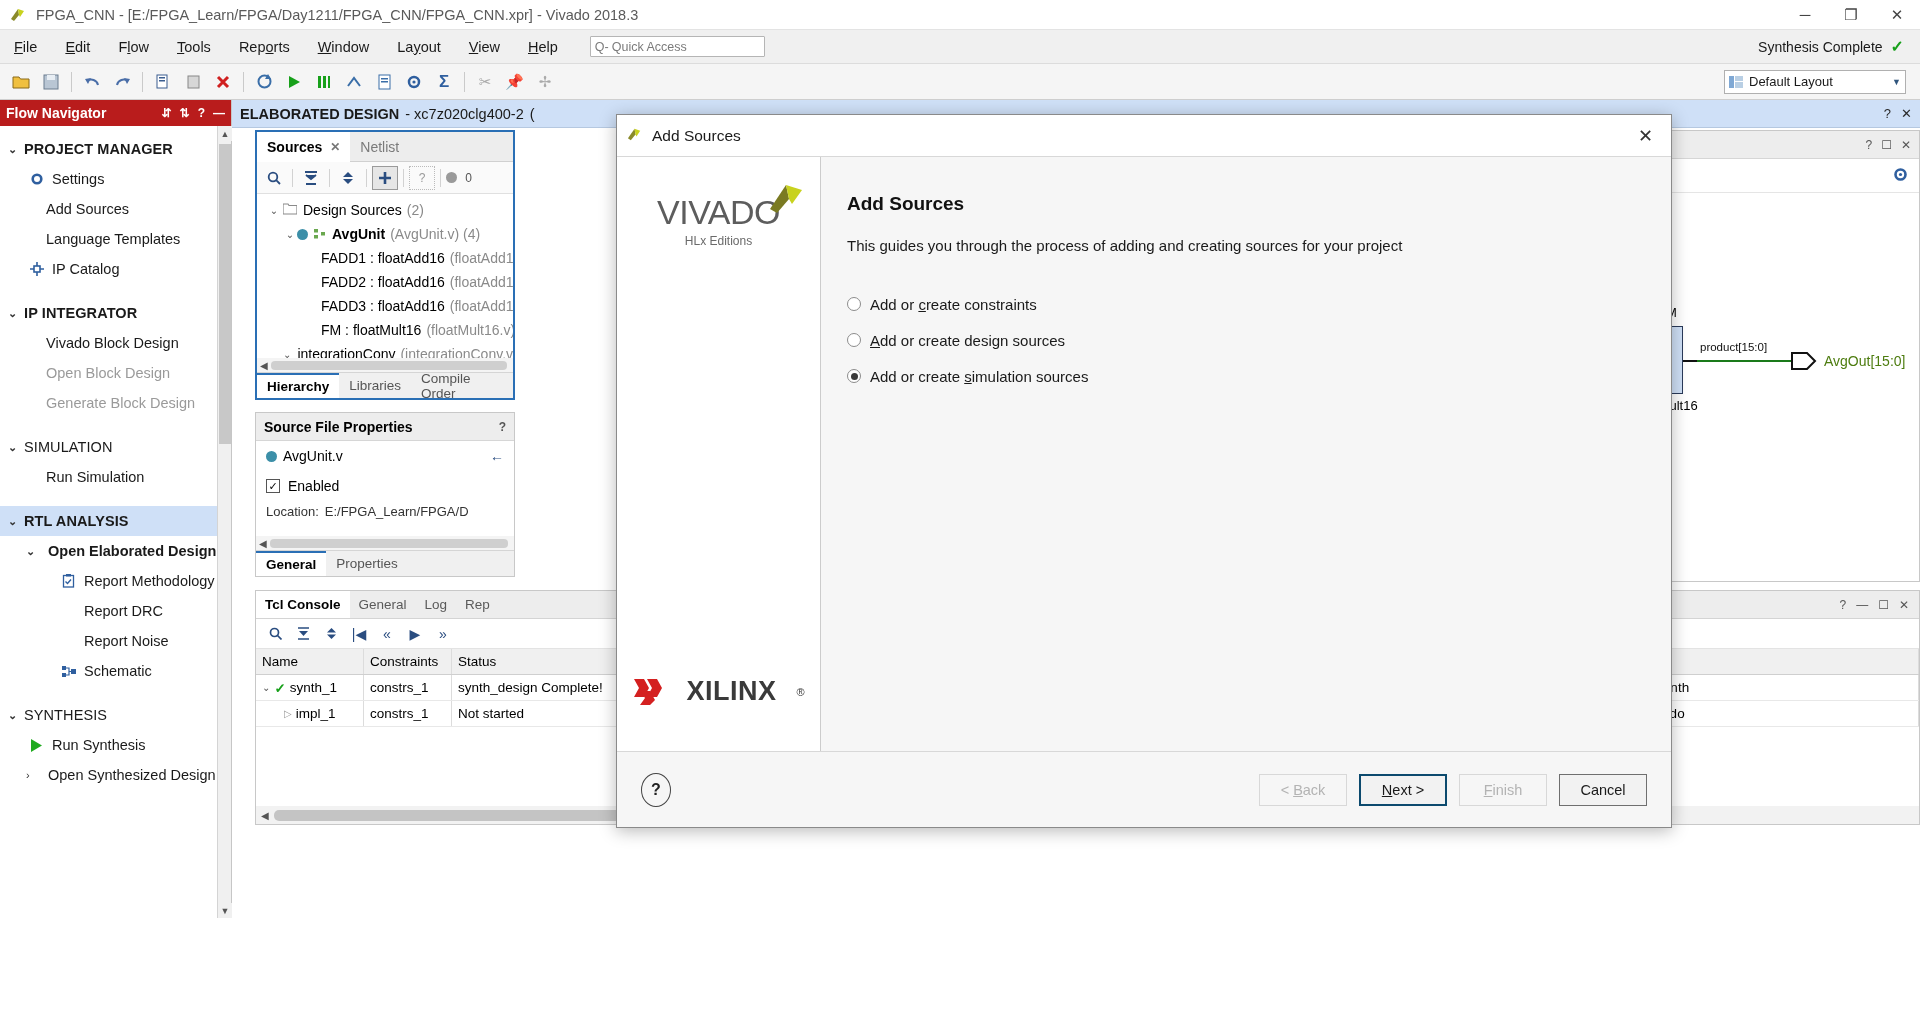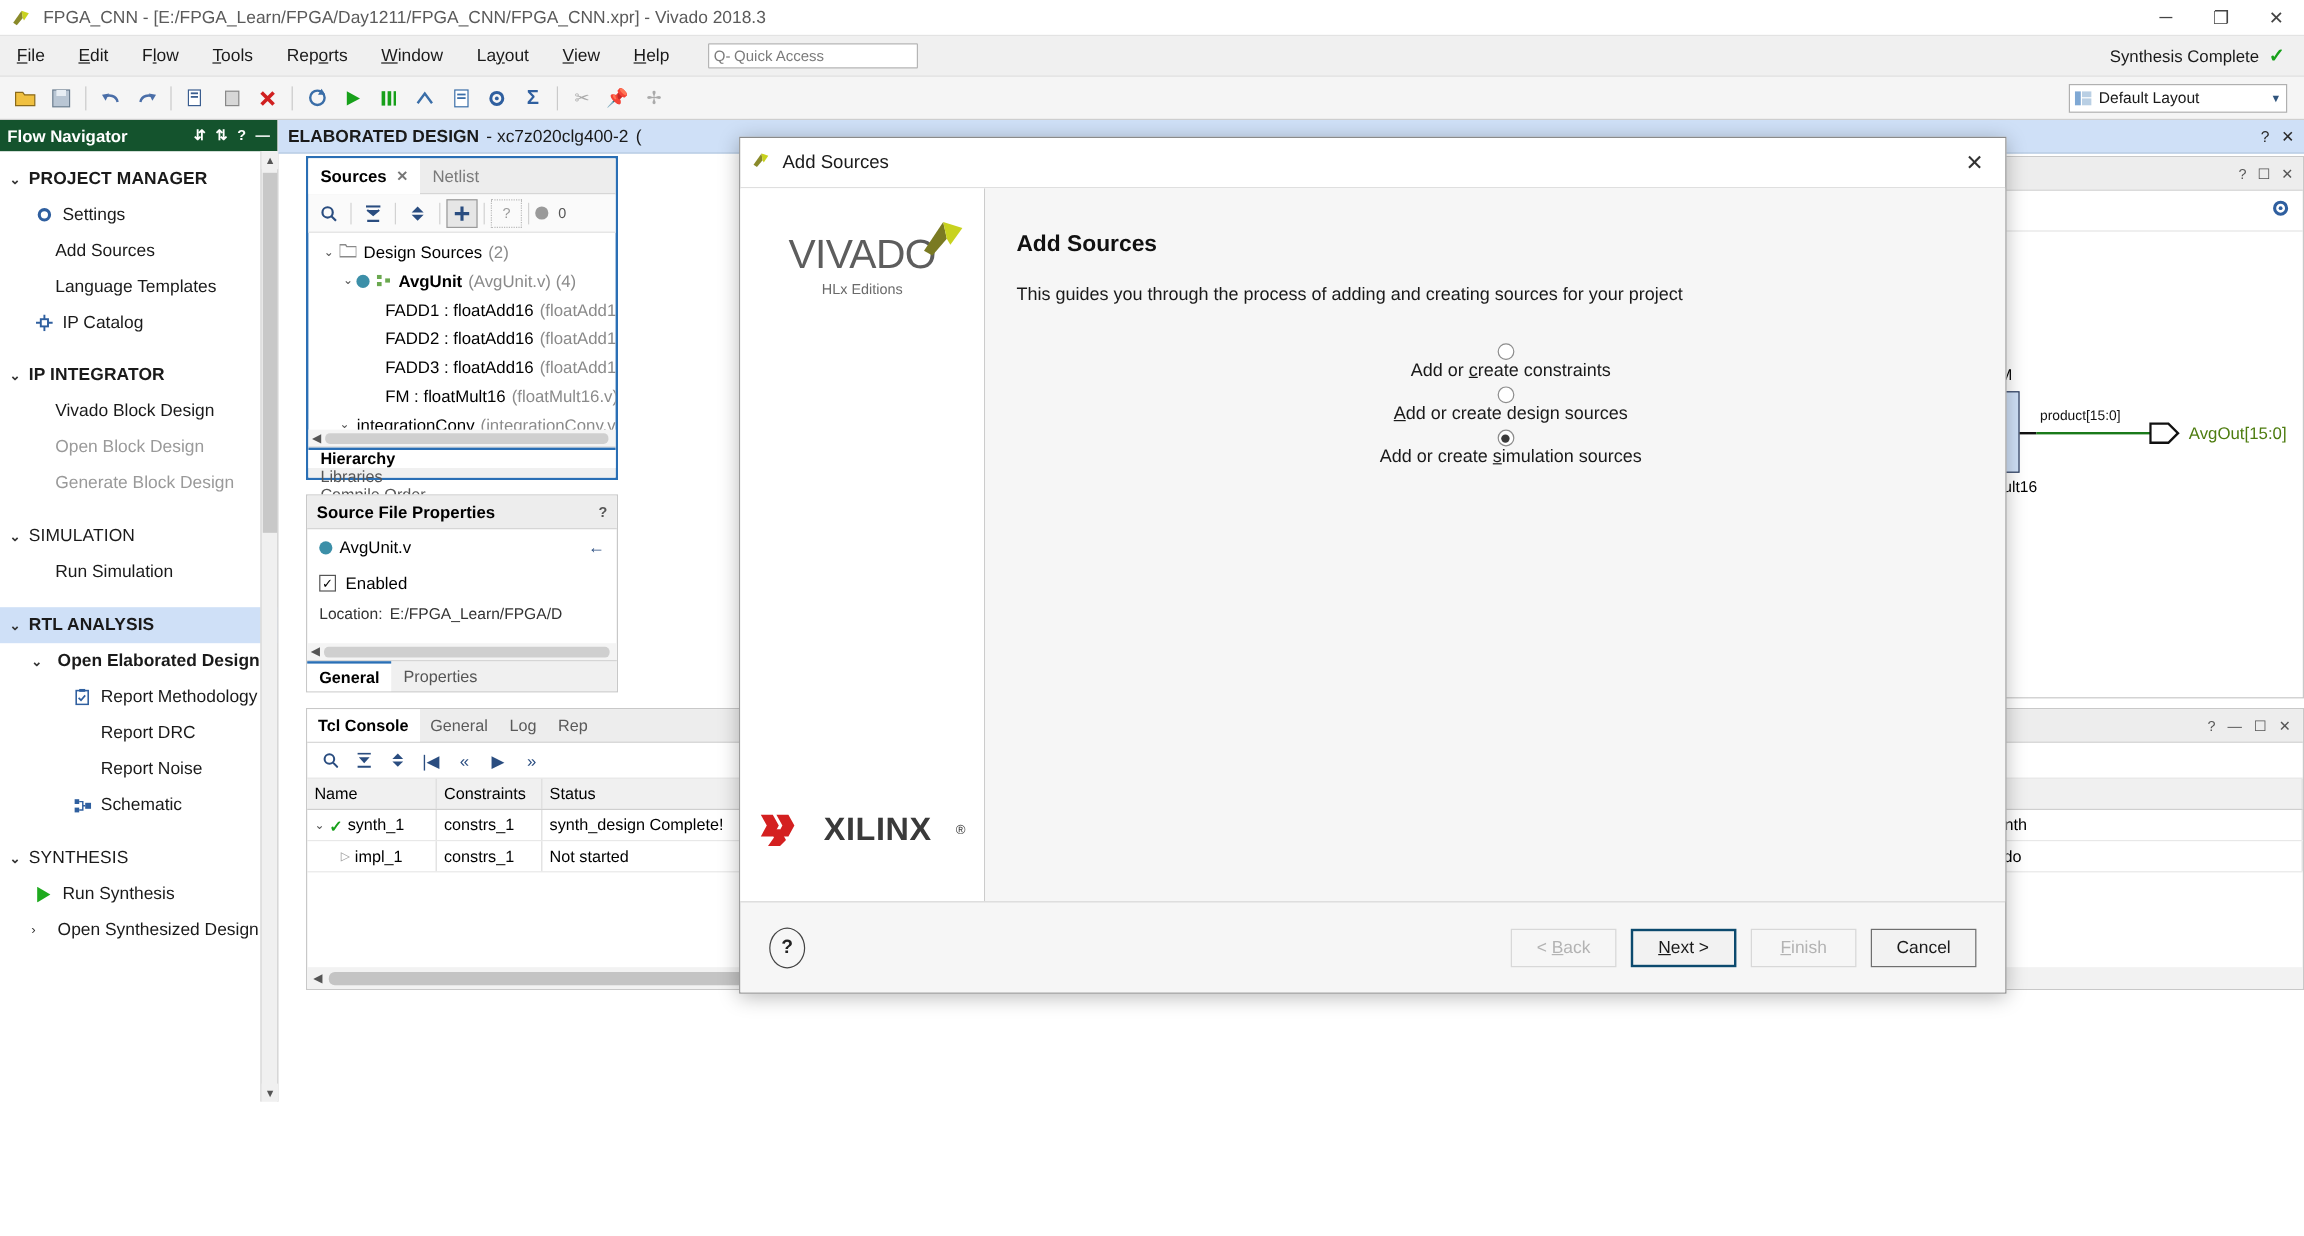--- a/index.html
+++ b/index.html
@@ -60,21 +60,21 @@
     display:flex; align-items:center; padding:0 4px; font-size:13px; color:#1a1a1a;
   }
   .layout-box .caret { margin-left:auto; font-size:9px; color:#30557d; }
 
   
   .flownav {
     position:absolute; left:0; top:100px; width:232px; height:818px;
     background:#ffffff; border-right:1px solid #c6c6c6;
   }
   .fn-header {
-    height:26px; background:#14532d; color:#ffffff;
+    height:26px; background:#b91c1c; color:#ffffff;
     display:flex; align-items:center; padding:12px 6px;
     font-size:14px; font-weight:bold;
   }
   .fn-header .hicons { margin-left:auto; display:flex; gap:8px; font-size:12px; }
   .fn-list { padding-top:8px; font-size:14.5px; }
   .fn-group {
     display:flex; align-items:center; height:30px; padding-left:8px;
     font-weight:bold; color:#1a1a1a; letter-spacing:0.1px;
   }
   .fn-group.active { background:#cfe0f7; }
@@ -134,21 +134,21 @@
   .sp-tree { padding:4px 0; font-size:14px; overflow:hidden; }
   .tr-row { display:flex; align-items:center; height:24px; white-space:nowrap; }
   .tr-chev { width:14px; font-size:10px; color:#555; text-align:center; }
   .dot { width:11px; height:11px; border-radius:50%; background:#3c8fa8; display:inline-block; margin-right:6px;}
   .muted { color:#8a8a8a; }
   .sp-hscroll {
     position:absolute; left:0; bottom:26px; width:100%; height:14px; display:flex;
     align-items:center; background:#f4f4f4;
   }
   .sp-bottabs { position:absolute; left:0; bottom:0; width:100%; height:26px;
-                display:flex; background:#f0f0f0; border-top:1px solid #d5d5d5;flex-direction:column; }
+                display:flex; background:#f0f0f0; border-top:1px solid #d5d5d5; }
   .sp-bt { display:flex; align-items:center; padding:0 10px; font-size:13.5px; color:#555; }
   .sp-bt.active { background:#fff; color:#000; font-weight:bold; border-top:2px solid #2a6fb5;}
 
   
   .props-panel {
     position:absolute; left:255px; top:412px; width:260px; height:165px;
     background:#fff; border:1px solid #c8c8c8;
   }
   .pp-head { height:28px; background:#ededed; display:flex; align-items:center;
              padding:0 8px; font-size:14px; font-weight:bold; border-bottom:1px solid #d6d6d6;}
@@ -210,21 +210,21 @@
               display:flex; flex-direction:column; justify-content:space-between;
               align-items:center; padding:36px 0 44px 0; }
   .vivado-logo { font-family:"Liberation Sans", sans-serif; font-size:34px; color:#5d5d5d;
                  letter-spacing:-0.5px; position:relative; }
   .hlx { font-size:12px; color:#6a6a6a; text-align:center; margin-top:2px; }
   .xilinx { display:flex; align-items:center; gap:20px; }
   .xilinx .word { font-size:27px; font-weight:bold; color:#3a3a3a; letter-spacing:0.5px; }
   .dlg-right { flex:1; background:#f6f6f6; padding:36px 0 0 26px; }
   .dlg-h { font-size:19px; font-weight:bold; color:#111; margin-bottom:22px; }
   .dlg-p { font-size:15px; color:#1a1a1a; margin-bottom:32px; }
-  .radio-row { display:flex; align-items:center; height:36px; font-size:15px; color:#1a1a1a;flex-direction:column; }
+  .radio-row { display:flex; align-items:center; height:36px; font-size:15px; color:#1a1a1a; }
   .radio {
     width:14px; height:14px; border-radius:50%; border:1.5px solid #8c8c8c;
     background:#fff; margin-right:9px; display:inline-flex;
     align-items:center; justify-content:center; flex:none;
   }
   .radio.sel::after { content:''; width:7px; height:7px; border-radius:50%; background:#3a3a3a; }
   .dlg-foot {
     height:76px; background:#f6f6f6; border-top:1px solid #d8d8d8;
     display:flex; align-items:center; padding:0 24px;
   }

